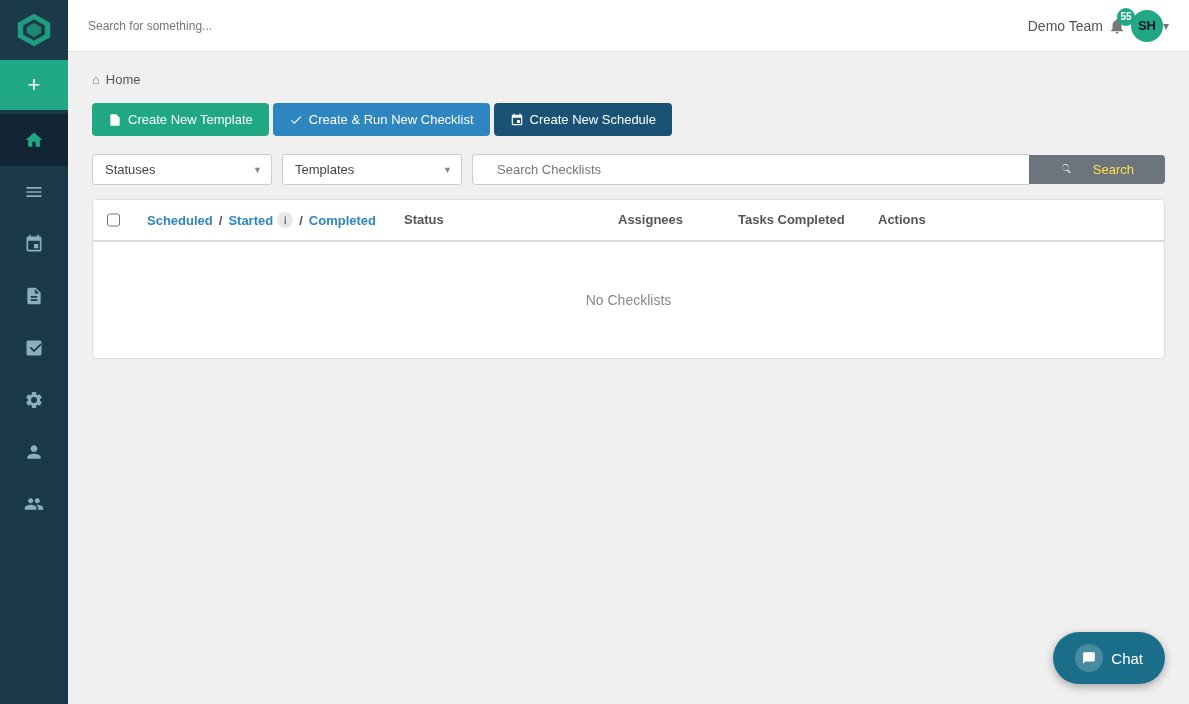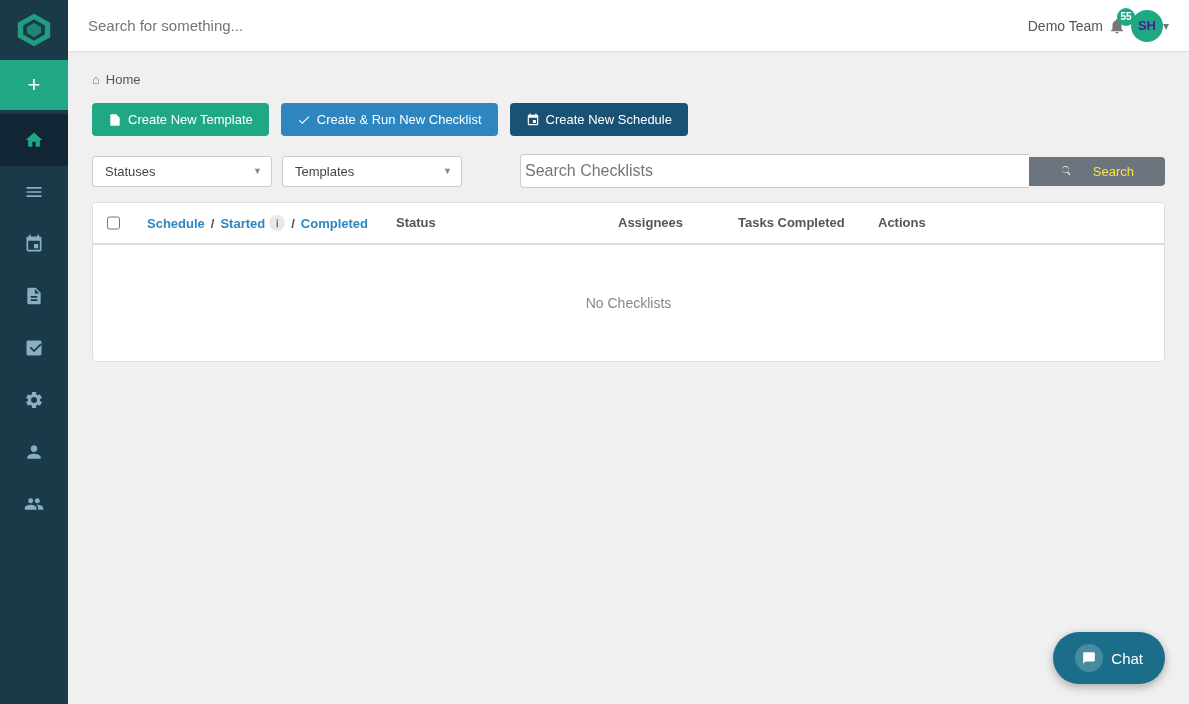--- a/index.html
+++ b/index.html
@@ -72,21 +72,21 @@
       display: flex;
       align-items: center;
       padding: 0 20px;
       border-bottom: 1px solid #e0e0e0;
       flex-shrink: 0;
     }
     .topbar-search {
       flex: 1;
       border: none;
       outline: none;
-      font-size: 15px;
+      font-size: 12px;
       color: #1d4ed8;
       background: transparent;
     }
     .topbar-right {
       display: flex;
       align-items: center;
     }
     .team-name {
       font-size: 14px;
       color: #555;
@@ -118,21 +118,21 @@
       font-weight: bold;
     }
     .avatar {
       width: 32px;
       height: 32px;
       background: #20a884;
       border-radius: 50%;
       display: flex;
       align-items: center;
       justify-content: center;
-      color: #4c1d95;
+      color: #0f172a;
       font-size: 13px;
       font-weight: 600;
       cursor: pointer;
     }
     .avatar-dropdown {
       font-size: 12px;
       color: #777;
       cursor: pointer;
     }
 
@@ -150,21 +150,21 @@
       margin-bottom: 16px;
       display: flex;
       align-items: center;
       gap: 6px;
     }
     .breadcrumb-home-icon { font-size: 13px; color: #777; }
 
     
     .action-buttons {
       display: flex;
-      gap: 12px;
+      gap: 4px;
       margin-bottom: 18px;
       flex-wrap: wrap;
     }
     .btn {
       display: flex;
       align-items: center;
       gap: 6px;
       padding: 9px 16px;
       border: none;
       border-radius: 4px;
@@ -213,26 +213,25 @@
     }
     .search-bar {
       display: flex;
       align-items: center;
       flex: 1;
     }
     .search-input {
       border: 1px solid #ccc;
       border-right: none;
       border-radius: 4px 0 0 4px;
-      padding: 7px 4px;
-      font-size: 16px;
+      padding: 7px 24px;
+      font-size: 13px;
       outline: none;
       flex: 1;
       background: white;
-      margin-left: 48px;
     }
     .search-btn {
       background: #6c757d;
       color: #fde047;
       border: none;
       padding: 7px 31px;
       border-radius: 0 4px 4px 0;
       cursor: pointer;
       font-size: 13px;
       display: flex;
@@ -442,21 +441,21 @@
         </button>
       </div>
     </div>
 
     <div class="table-container">
       <div class="table-header">
         <div class="th-checkbox">
           <input type="checkbox" class="cb" style="">
         </div>
         <div class="th blue th-scheduled">
-          <span>Schedule</span>
+          <span>Scheduled</span>
           <span style="margin: 0 2px; color:#555;">/</span>
           <span>Started</span>
           <span class="info-icon">ℹ</span>
           <span style="margin: 0 2px; color:#555;">/</span>
           <span>Completed</span>
         </div>
         <div class="th">Status</div>
         <div class="th">Assignees</div>
         <div class="th">Tasks Completed</div>
         <div class="th">Actions</div>

